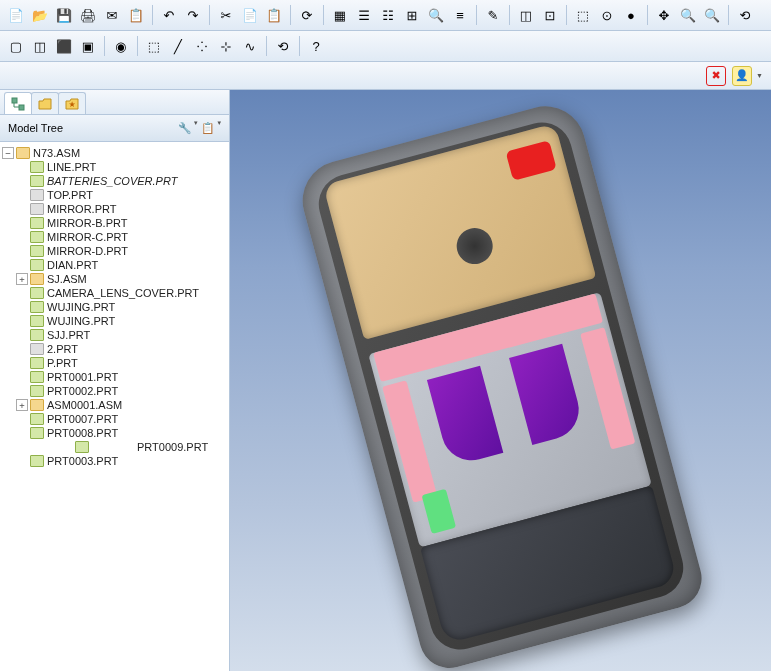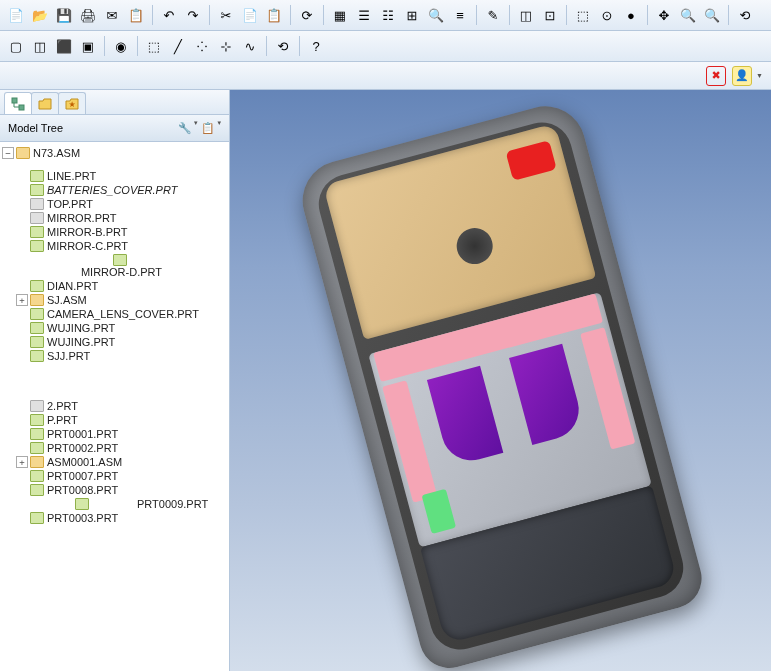--- a/index.html
+++ b/index.html
@@ -147,21 +147,21 @@
           <span class="dropdown-arrow">▾</span>
       </div>
     </div>
     <div class="tree-body">
       <div class="tree-node">
         <span class="expander">−</span>
         <span class="node-icon asm"></span>
         <span class="node-label">N73.ASM</span>
       </div>
       <div id="tree-items">
-          <div class="tree-node" style="padding-left: 14px; margin-top: 9px;">
+          <div class="tree-node" style="padding-left: 14px;">
             <span class="expander-empty"></span>
             <span class="node-icon "></span>
             <span class="node-label">LINE.PRT</span>
           </div>
           <div class="tree-node" style="padding-left: 14px; font-style: italic;">
             <span class="expander-empty"></span>
             <span class="node-icon "></span>
             <span class="node-label">BATTERIES_COVER.PRT</span>
           </div>
           <div class="tree-node" style="padding-left: 14px;">
@@ -177,21 +177,21 @@
           <div class="tree-node" style="padding-left: 14px;">
             <span class="expander-empty"></span>
             <span class="node-icon "></span>
             <span class="node-label">MIRROR-B.PRT</span>
           </div>
           <div class="tree-node" style="padding-left: 14px;">
             <span class="expander-empty"></span>
             <span class="node-icon "></span>
             <span class="node-label">MIRROR-C.PRT</span>
           </div>
-          <div class="tree-node" style="padding-left: 14px; flex-direction: column;">
+          <div class="tree-node" style="padding-left: 14px;">
             <span class="expander-empty"></span>
             <span class="node-icon "></span>
             <span class="node-label">MIRROR-D.PRT</span>
           </div>
           <div class="tree-node" style="padding-left: 14px;">
             <span class="expander-empty"></span>
             <span class="node-icon "></span>
             <span class="node-label">DIAN.PRT</span>
           </div>
           <div class="tree-node" style="padding-left: 14px;">
@@ -212,21 +212,21 @@
           <div class="tree-node" style="padding-left: 14px;">
             <span class="expander-empty"></span>
             <span class="node-icon "></span>
             <span class="node-label">WUJING.PRT</span>
           </div>
           <div class="tree-node" style="padding-left: 14px;">
             <span class="expander-empty"></span>
             <span class="node-icon "></span>
             <span class="node-label">SJJ.PRT</span>
           </div>
-          <div class="tree-node" style="padding-left: 14px; margin-top: 36px;">
+          <div class="tree-node" style="padding-left: 14px;">
             <span class="expander-empty"></span>
             <span class="node-icon dim"></span>
             <span class="node-label">2.PRT</span>
           </div>
           <div class="tree-node" style="padding-left: 14px; align-items: center;">
             <span class="expander-empty"></span>
             <span class="node-icon "></span>
             <span class="node-label">P.PRT</span>
           </div>
           <div class="tree-node" style="padding-left: 14px;">

